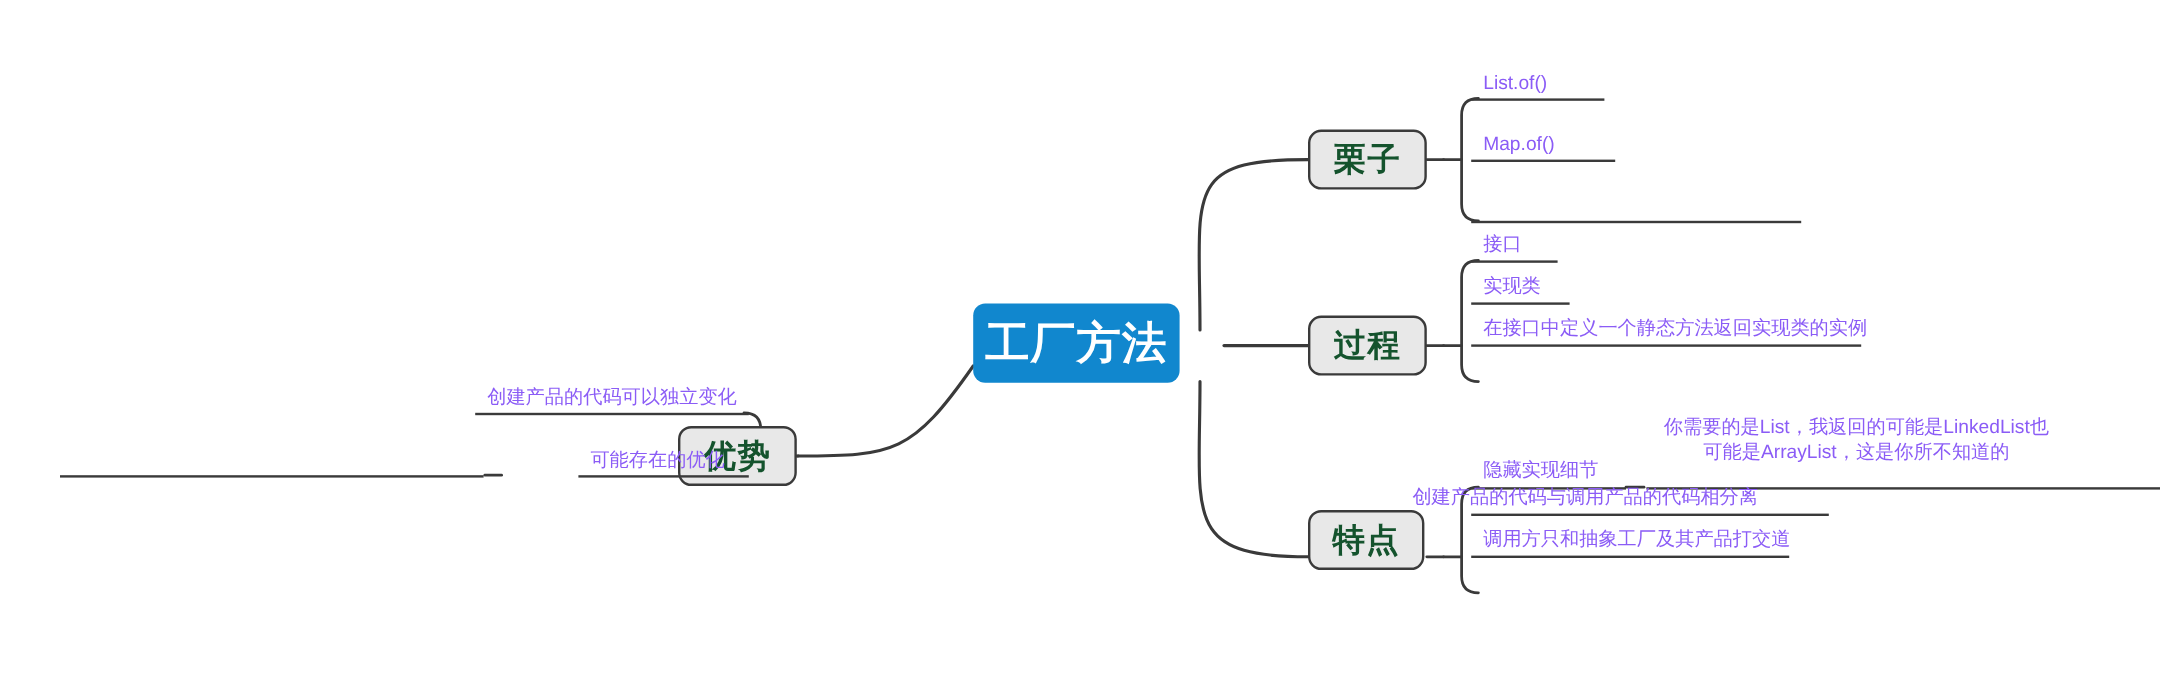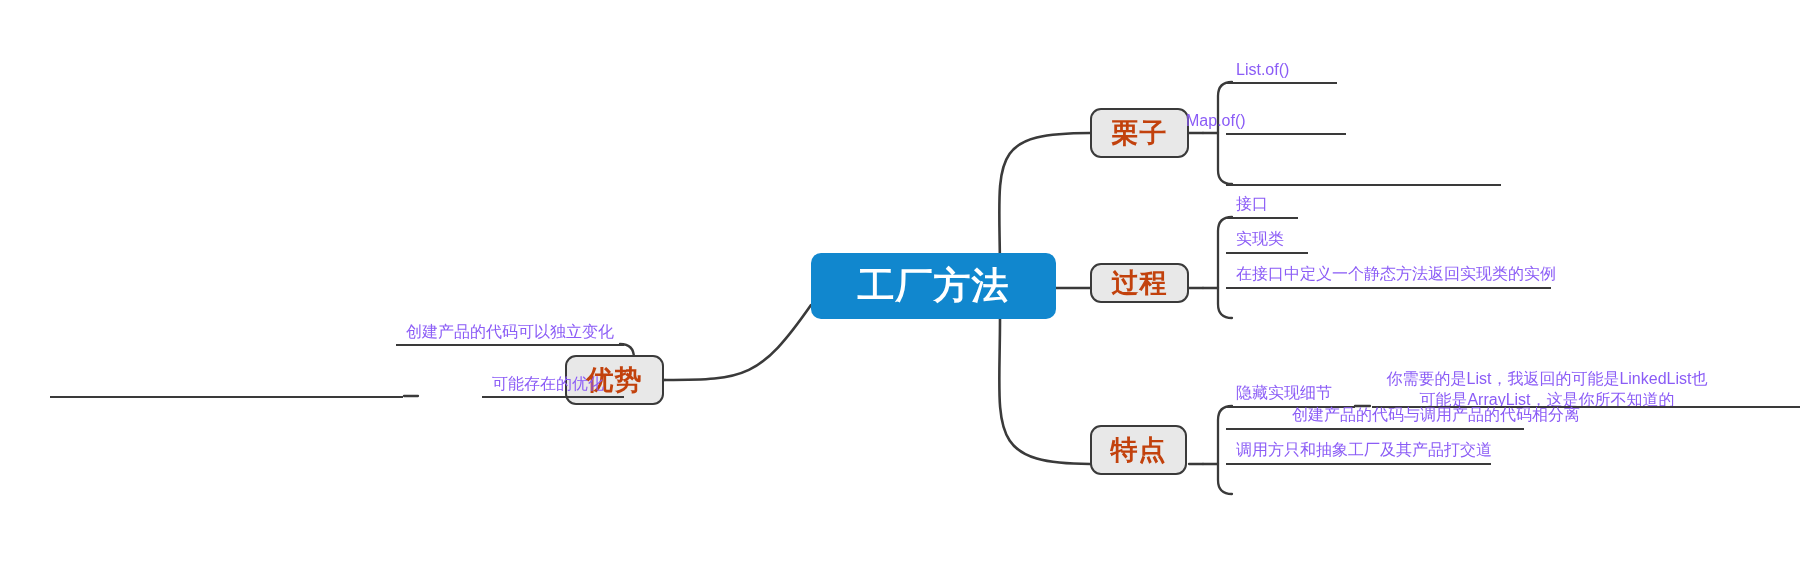--- a/index.html
+++ b/index.html
@@ -42,21 +42,21 @@
     color: #ffffff;
     border-radius: 10px;
     font-size: 37px;
     font-weight: bold;
     letter-spacing: 1px;
     padding: 0 22px;
   }
   
   .branch-node {
     background: #e8e8e8;
-    color: #c2410c;
+    color: #14532d;
     border: 2.5px solid #3a3a3a;
     border-radius: 11px;
     font-size: 27px;
     font-weight: bold;
     padding: 0 16px;
     letter-spacing: 1px;
   }
   
   .leaf {
     position: absolute;
@@ -120,41 +120,41 @@
       <path d="M 1355 406 L 1370 406"></path>
 
       <path d="M 665 380 L 651 380"></path>
       <path d="M 620 344 Q 634 344 634 358 L 634 382 Q 634 396 620 396"></path>
       <path d="M 651 380 L 634 380"></path>
 
       <path d="M 418 396 L 404 396"></path>
     </g>
   </svg>
 
-  <div class="node root-node" style="left:811px; top:253px; width:245px; height:66px;text-align:right;">
+  <div class="node root-node" style="left:811px; top:253px; width:172px; height:66px;text-align:right;">
     <span>工厂方法</span>
   </div>
 
   <div class="node branch-node" style="left:1090px; top:108px; width:99px; height:50px;">
     <span>栗子</span>
   </div>
 
   <div class="leaf leaf-right" style="left:1226px; top:56px; height:28px;">
     <span>List.of()</span>
   </div>
   <div class="underline" style="left:1226px; top:82px; width:111px;"></div>
 
-  <div class="leaf leaf-right" style="left:1176px; top:107px; height:28px;">
+  <div class="leaf leaf-right" style="left:1226px; top:107px; height:28px;">
     <span>Map.of()</span>
   </div>
   <div class="underline" style="left:1226px; top:133px; width:120px;"></div>
 
   <div class="underline" style="left:1226px; top:184px; width:275px;"></div>
 
-  <div class="node branch-node" style="left:1090px; top:263px; width:99px; height:40px;">
+  <div class="node branch-node" style="left:1090px; top:263px; width:99px; height:50px;">
     <span>过程</span>
   </div>
 
   <div class="leaf leaf-right" style="left:1226px; top:190px; height:28px;">
     <span>接口</span>
   </div>
   <div class="underline" style="left:1226px; top:217px; width:72px;"></div>
 
   <div class="leaf leaf-right" style="left:1226px; top:225px; height:28px;">
     <span>实现类</span>
@@ -168,26 +168,26 @@
 
   <div class="node branch-node" style="left:1090px; top:425px; width:97px; height:50px;">
     <span>特点</span>
   </div>
 
   <div class="leaf leaf-right" style="left:1226px; top:379px; height:28px;">
     <span>隐藏实现细节</span>
   </div>
   <div class="underline" style="left:1226px; top:406px; width:129px;"></div>
 
-  <div class="leaf leaf-right two-line" style="left:1372px; top:365px; width:350px; height:48px; padding-bottom:2px;">
+  <div class="leaf leaf-right two-line" style="left:1372px; top:343px; width:350px; height:48px; padding-bottom:2px;">
     <span>你需要的是List，我返回的可能是LinkedList也可能是ArrayList，这是你所不知道的</span>
   </div>
   <div class="underline" style="left:1372px; top:406px; width:428px;"></div>
 
-  <div class="leaf leaf-right" style="left:1282px; top:401px; height:28px;">
+  <div class="leaf leaf-right" style="left:1167px; top:401px; height:28px;">
     <span>创建产品的代码与调用产品的代码相分离</span>
   </div>
   <div class="underline" style="left:1226px; top:428px; width:298px;"></div>
 
   <div class="leaf leaf-right" style="left:1226px; top:436px; height:28px;">
     <span>调用方只和抽象工厂及其产品打交道</span>
   </div>
   <div class="underline" style="left:1226px; top:463px; width:265px;"></div>
 
   <div class="node branch-node" style="left:565px; top:355px; width:99px; height:50px;">

